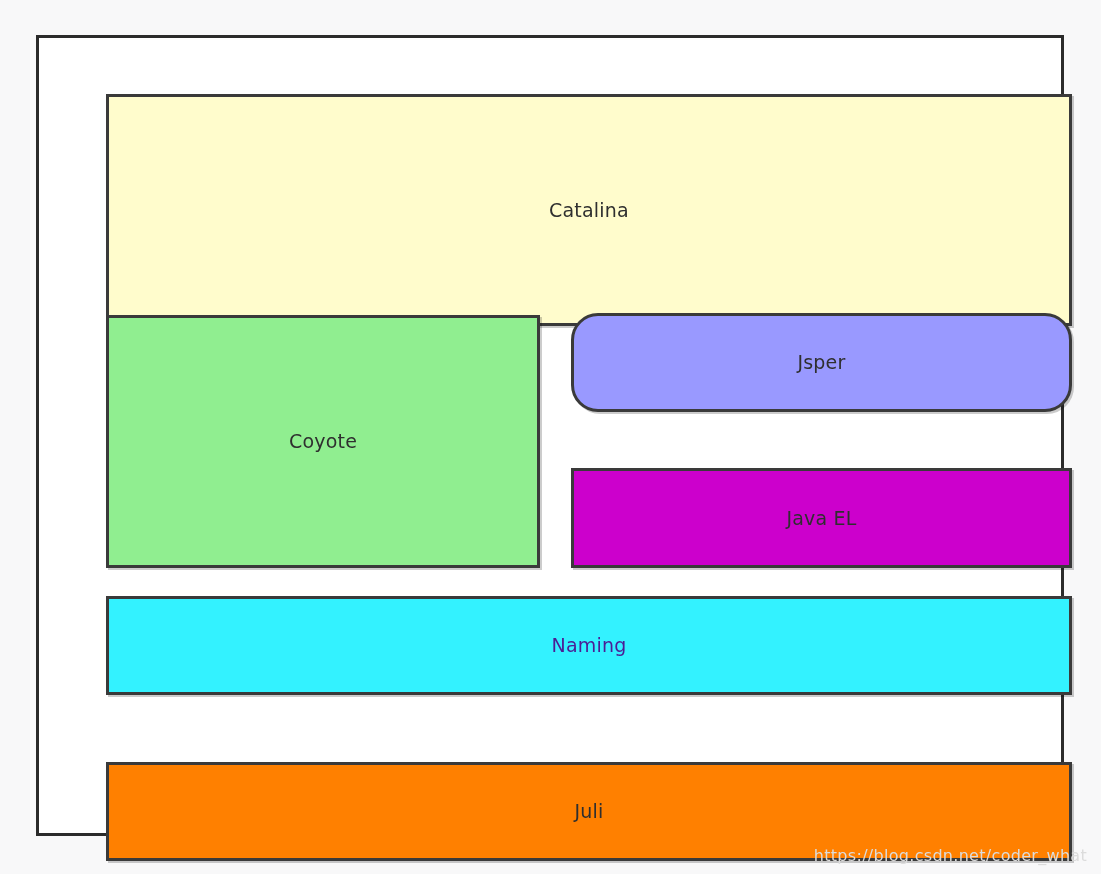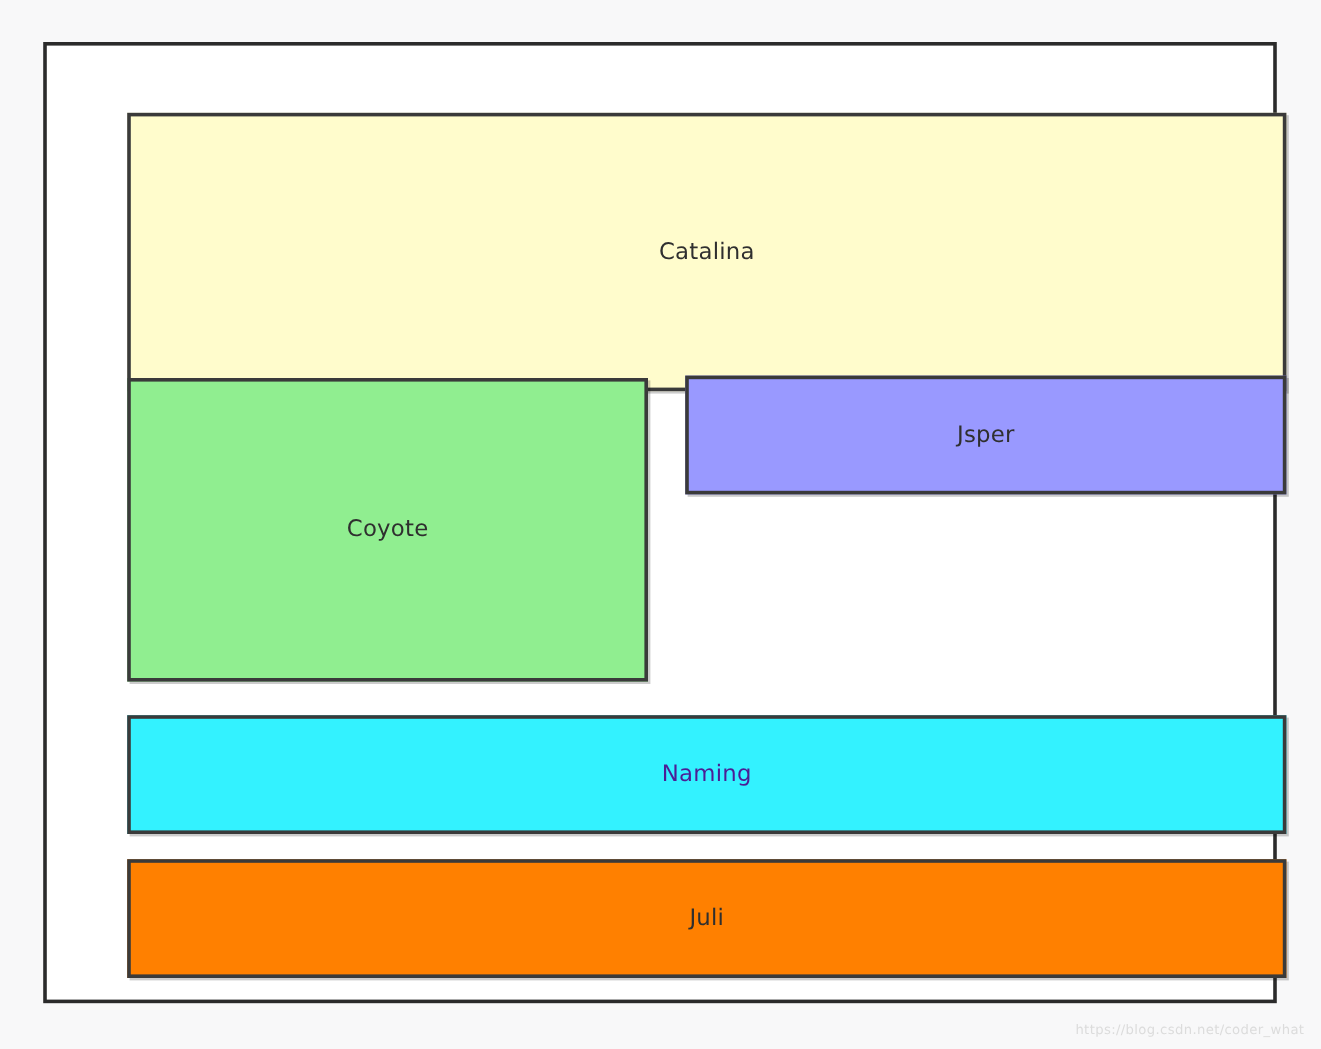--- a/index.html
+++ b/index.html
@@ -64,29 +64,29 @@
   .block-jsper {
     left: 532px; top: 275px;  width: 501px;  height: 99px;
   }
   .block-javael {
     left: 532px; top: 430px;  width: 501px;  height: 100px;
   }
   .block-naming {
     left: 67px;  top: 558px;  width: 966px;  height: 99px;
   }
   .block-juli {
-    left: 67px;  top: 678px;  width: 966px;  height: 99px;
+    left: 67px;  top: 724px;  width: 966px;  height: 99px;
   }
 
   
   .watermark {
     position: absolute;
     right: 14px;
     bottom: 9px;
-    font-size: 11px;
+    font-size: 16px;
     color: #dcdcdc;
     letter-spacing: 0.3px;
     white-space: nowrap;
     user-select: none;
   }
 </style>
 </head>
 <body style="background: rgb(248, 248, 249);">
 
 <div id="canvas" style="background: rgb(248, 248, 249);">
@@ -94,24 +94,27 @@
   <div class="outer-frame" style="background: rgb(255, 255, 255); border-color: rgb(43, 43, 43);">
 
     <div class="block block-catalina" style="background: rgb(255, 252, 204); border-color: rgb(58, 58, 58);">
       <span class="block-label" style="color: rgb(47, 47, 47);">Catalina</span>
     </div>
 
     <div class="block block-coyote" style="background: rgb(144, 238, 144); border-color: rgb(58, 58, 58);">
       <span class="block-label" style="color: rgb(47, 47, 47);">Coyote</span>
     </div>
 
-    <div class="block block-jsper" style="background: rgb(153, 153, 255); border-color: rgb(58, 58, 58);">
+    <div class="block block-jsper" style="background: rgb(153, 153, 255); border-color: rgb(58, 58, 58); border-radius: 27px;">
       <span class="block-label" style="color: rgb(47, 47, 47);">Jsper</span>
     </div>
 
+    <div class="block block-javael" style="background: rgb(204, 0, 204); border-color: rgb(58, 58, 58);">
+      <span class="block-label" style="color: rgb(47, 47, 47);">Java EL</span>
+    </div>
 
     <div class="block block-naming" style="background: rgb(51, 242, 255); border-color: rgb(58, 58, 58);">
       <span class="block-label" style="color: #4c1d95;">Naming</span>
     </div>
 
     <div class="block block-juli" style="background: rgb(255, 128, 0); border-color: rgb(58, 58, 58);">
       <span class="block-label" style="color: rgb(47, 47, 47);">Juli</span>
     </div>
 
   </div>

